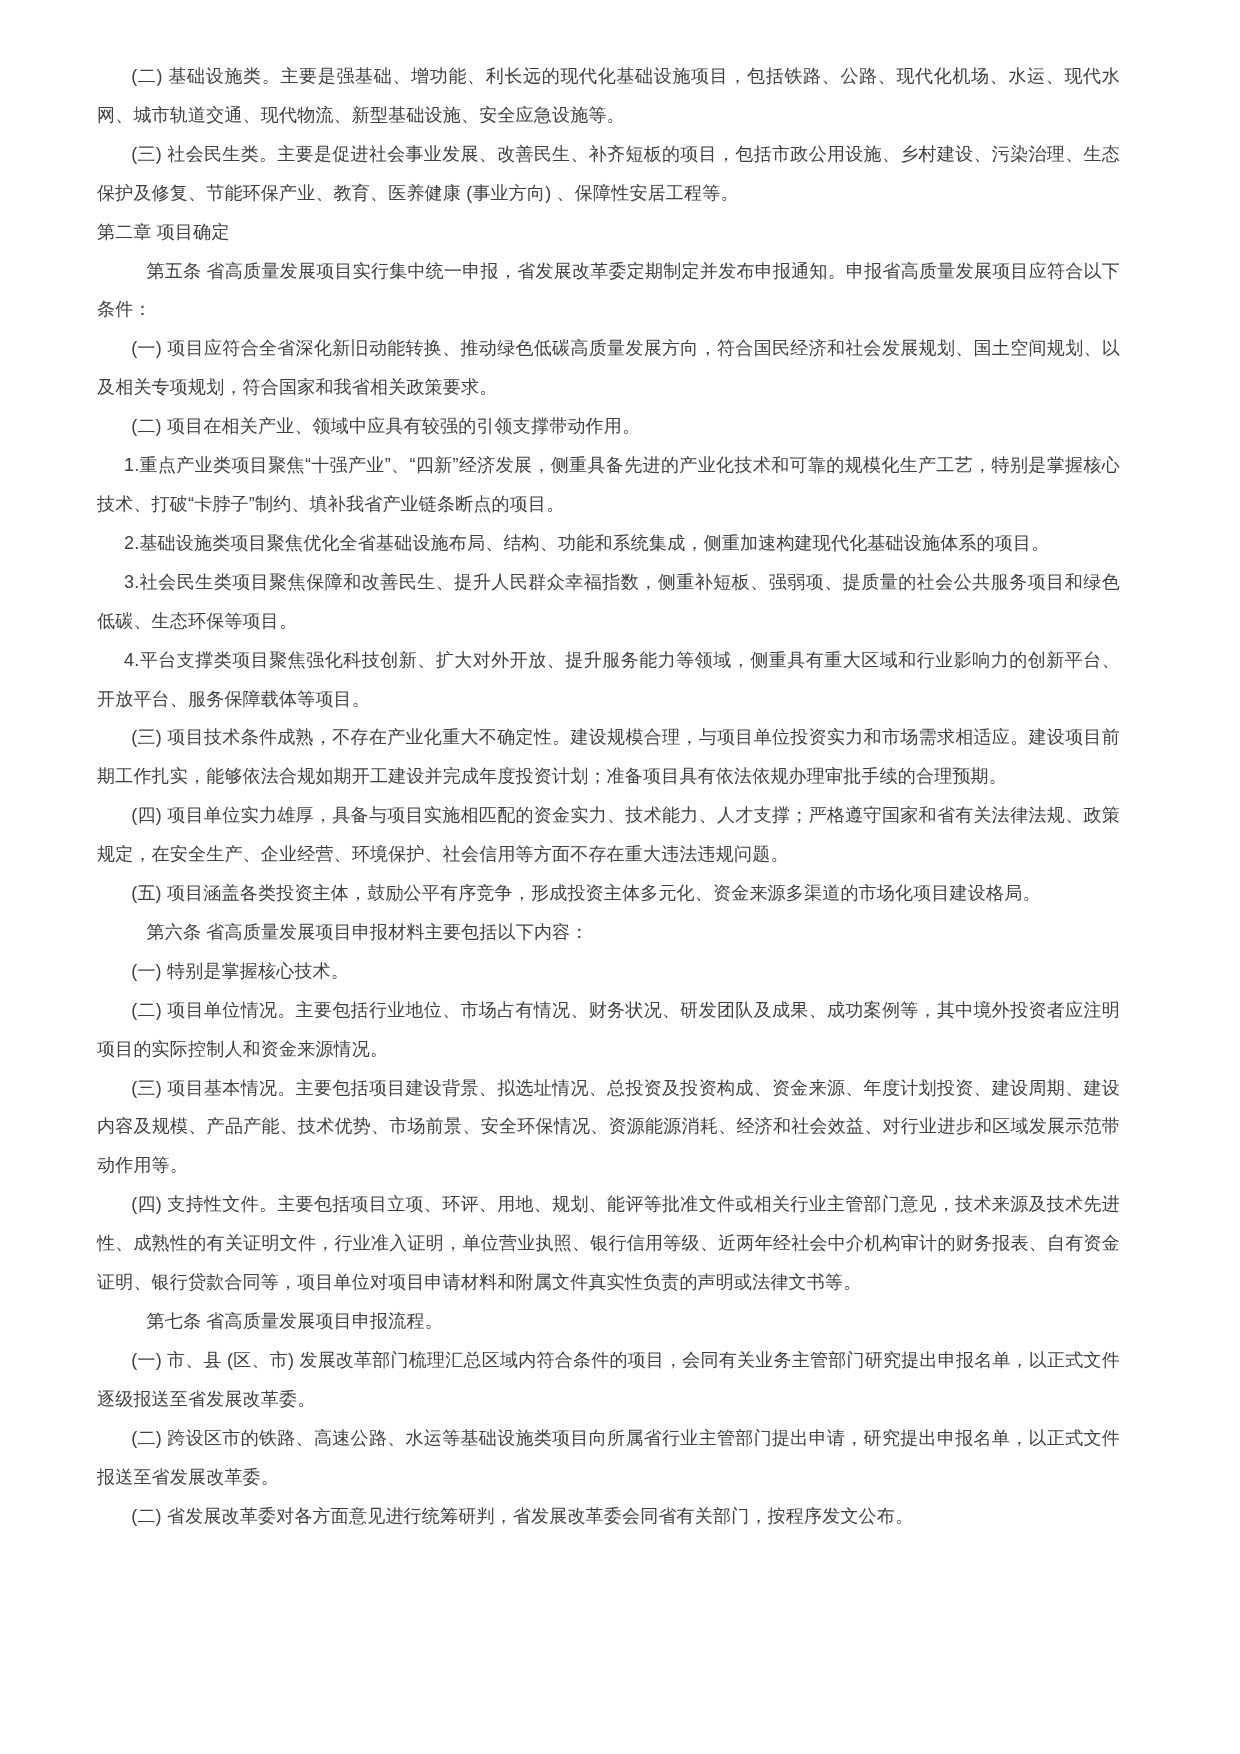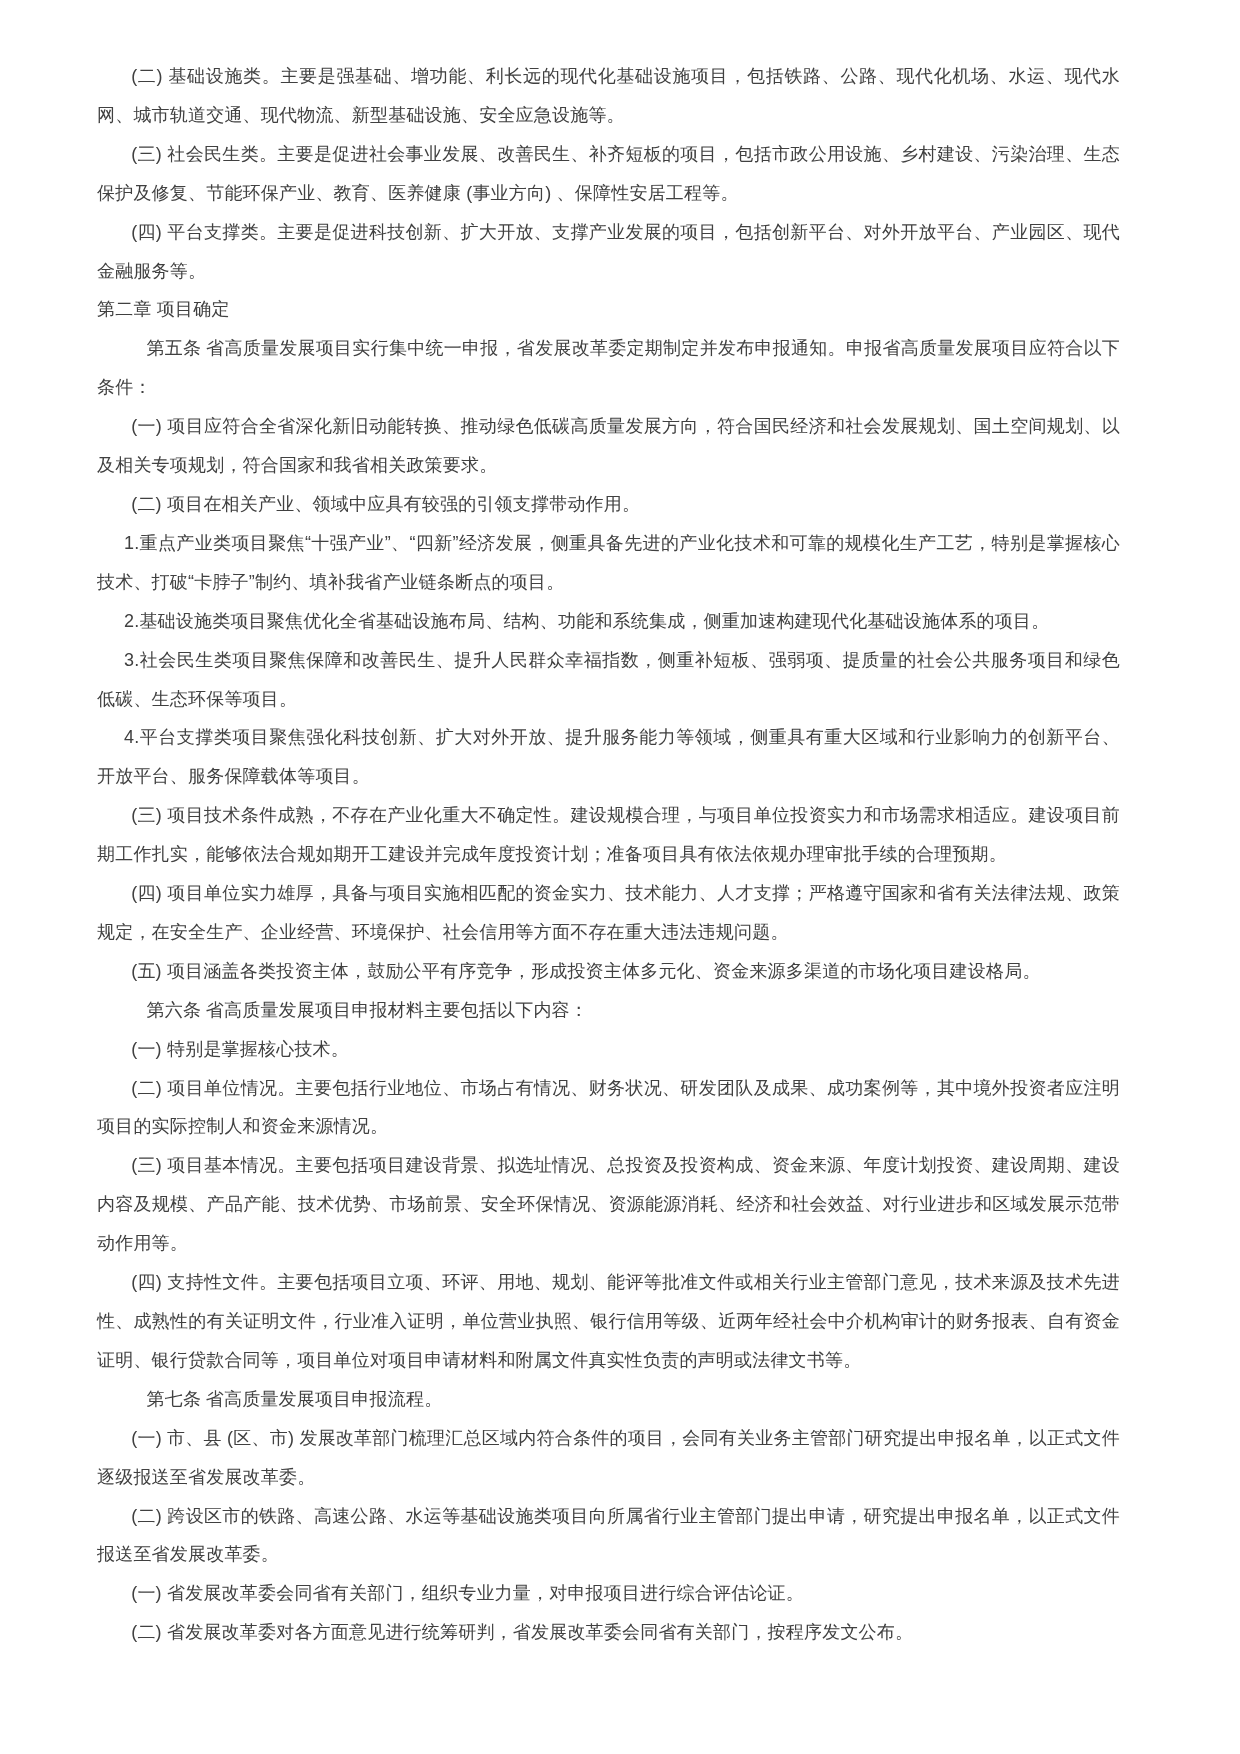--- a/index.html
+++ b/index.html
@@ -25,46 +25,44 @@
     color: #404040;
     text-align: justify;
     letter-spacing: 0.2px;
   }
   .doc p {
     margin: 0;
     padding: 0;
   }
   p.item    { text-indent: 1.9em; }
   p.num     { text-indent: 1.5em; }
-  p.article { text-indent: 2.75em; font-family: Liberation Serif, serif; }
+  p.article { text-indent: 2.75em; }
   p.chapter { text-align: left; text-indent: 0; }
 </style>
 </head>
 <body>
 
 <div class="page">
   <div class="doc" id="doc-body">
       <p class="item">(二) 基础设施类。主要是强基础、增功能、利长远的现代化基础设施项目，包括铁路、公路、现代化机场、水运、现代水网、城市轨道交通、现代物流、新型基础设施、安全应急设施等。</p>
       <p class="item">(三) 社会民生类。主要是促进社会事业发展、改善民生、补齐短板的项目，包括市政公用设施、乡村建设、污染治理、生态保护及修复、节能环保产业、教育、医养健康 (事业方向) 、保障性安居工程等。</p>
-      <p class="item">(四) 平台支撑类。主要是促进科技创新、扩大开放、支撑产业发展的项目，包括创新平台、对外开放平台、产业园区、现代金融服务等。</p>
       <p class="chapter">第二章 项目确定</p>
       <p class="article">第五条 省高质量发展项目实行集中统一申报，省发展改革委定期制定并发布申报通知。申报省高质量发展项目应符合以下条件：</p>
       <p class="item">(一) 项目应符合全省深化新旧动能转换、推动绿色低碳高质量发展方向，符合国民经济和社会发展规划、国土空间规划、以及相关专项规划，符合国家和我省相关政策要求。</p>
       <p class="item">(二) 项目在相关产业、领域中应具有较强的引领支撑带动作用。</p>
       <p class="num">1.重点产业类项目聚焦“十强产业”、“四新”经济发展，侧重具备先进的产业化技术和可靠的规模化生产工艺，特别是掌握核心技术、打破“卡脖子”制约、填补我省产业链条断点的项目。</p>
       <p class="num">2.基础设施类项目聚焦优化全省基础设施布局、结构、功能和系统集成，侧重加速构建现代化基础设施体系的项目。</p>
       <p class="num">3.社会民生类项目聚焦保障和改善民生、提升人民群众幸福指数，侧重补短板、强弱项、提质量的社会公共服务项目和绿色低碳、生态环保等项目。</p>
       <p class="num">4.平台支撑类项目聚焦强化科技创新、扩大对外开放、提升服务能力等领域，侧重具有重大区域和行业影响力的创新平台、开放平台、服务保障载体等项目。</p>
       <p class="item">(三) 项目技术条件成熟，不存在产业化重大不确定性。建设规模合理，与项目单位投资实力和市场需求相适应。建设项目前期工作扎实，能够依法合规如期开工建设并完成年度投资计划；准备项目具有依法依规办理审批手续的合理预期。</p>
       <p class="item">(四) 项目单位实力雄厚，具备与项目实施相匹配的资金实力、技术能力、人才支撑；严格遵守国家和省有关法律法规、政策规定，在安全生产、企业经营、环境保护、社会信用等方面不存在重大违法违规问题。</p>
       <p class="item">(五) 项目涵盖各类投资主体，鼓励公平有序竞争，形成投资主体多元化、资金来源多渠道的市场化项目建设格局。</p>
       <p class="article">第六条 省高质量发展项目申报材料主要包括以下内容：</p>
       <p class="item">(一) 特别是掌握核心技术。</p>
       <p class="item">(二) 项目单位情况。主要包括行业地位、市场占有情况、财务状况、研发团队及成果、成功案例等，其中境外投资者应注明项目的实际控制人和资金来源情况。</p>
       <p class="item">(三) 项目基本情况。主要包括项目建设背景、拟选址情况、总投资及投资构成、资金来源、年度计划投资、建设周期、建设内容及规模、产品产能、技术优势、市场前景、安全环保情况、资源能源消耗、经济和社会效益、对行业进步和区域发展示范带动作用等。</p>
       <p class="item">(四) 支持性文件。主要包括项目立项、环评、用地、规划、能评等批准文件或相关行业主管部门意见，技术来源及技术先进性、成熟性的有关证明文件，行业准入证明，单位营业执照、银行信用等级、近两年经社会中介机构审计的财务报表、自有资金证明、银行贷款合同等，项目单位对项目申请材料和附属文件真实性负责的声明或法律文书等。</p>
       <p class="article">第七条 省高质量发展项目申报流程。</p>
       <p class="item">(一) 市、县 (区、市) 发展改革部门梳理汇总区域内符合条件的项目，会同有关业务主管部门研究提出申报名单，以正式文件逐级报送至省发展改革委。</p>
       <p class="item">(二) 跨设区市的铁路、高速公路、水运等基础设施类项目向所属省行业主管部门提出申请，研究提出申报名单，以正式文件报送至省发展改革委。</p>
-      <p class="item">(一) 省发展改革委会同省有关部门，组织专业力量，对申报项目进行综合评估论证。</p>
       <p class="item">(二) 省发展改革委对各方面意见进行统筹研判，省发展改革委会同省有关部门，按程序发文公布。</p>
     </div>
 </div>
 
 </body></html>

